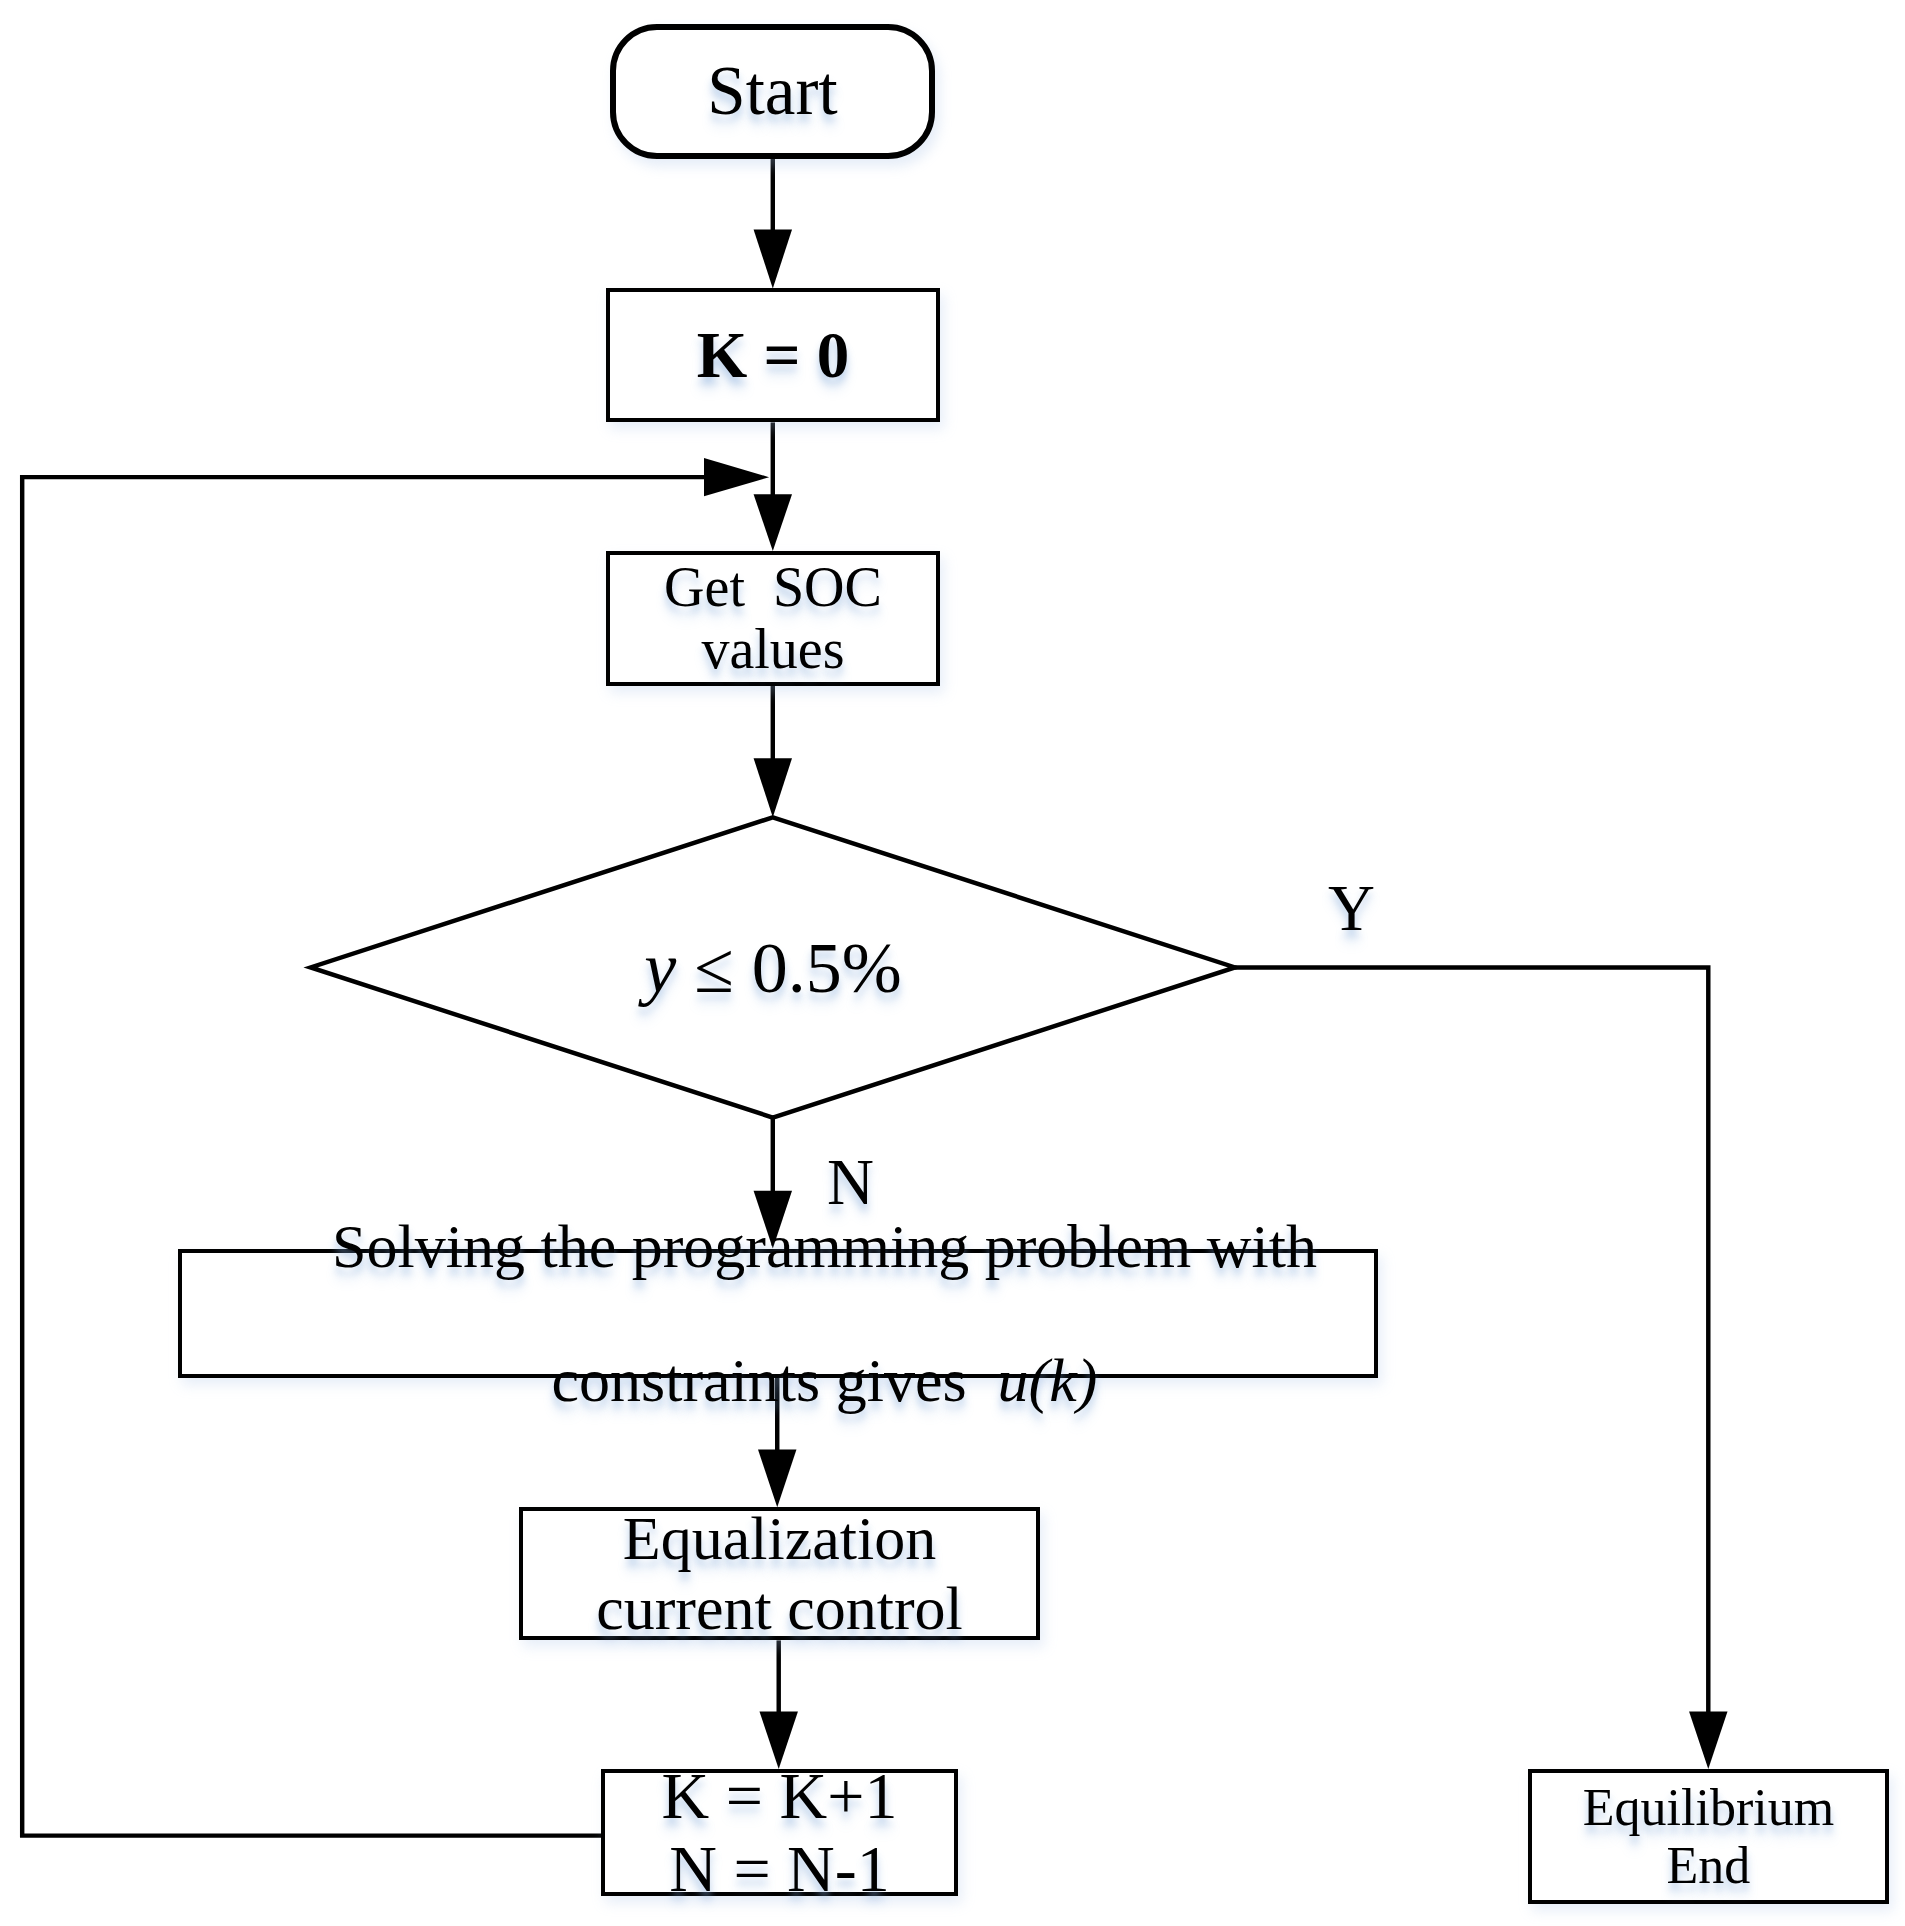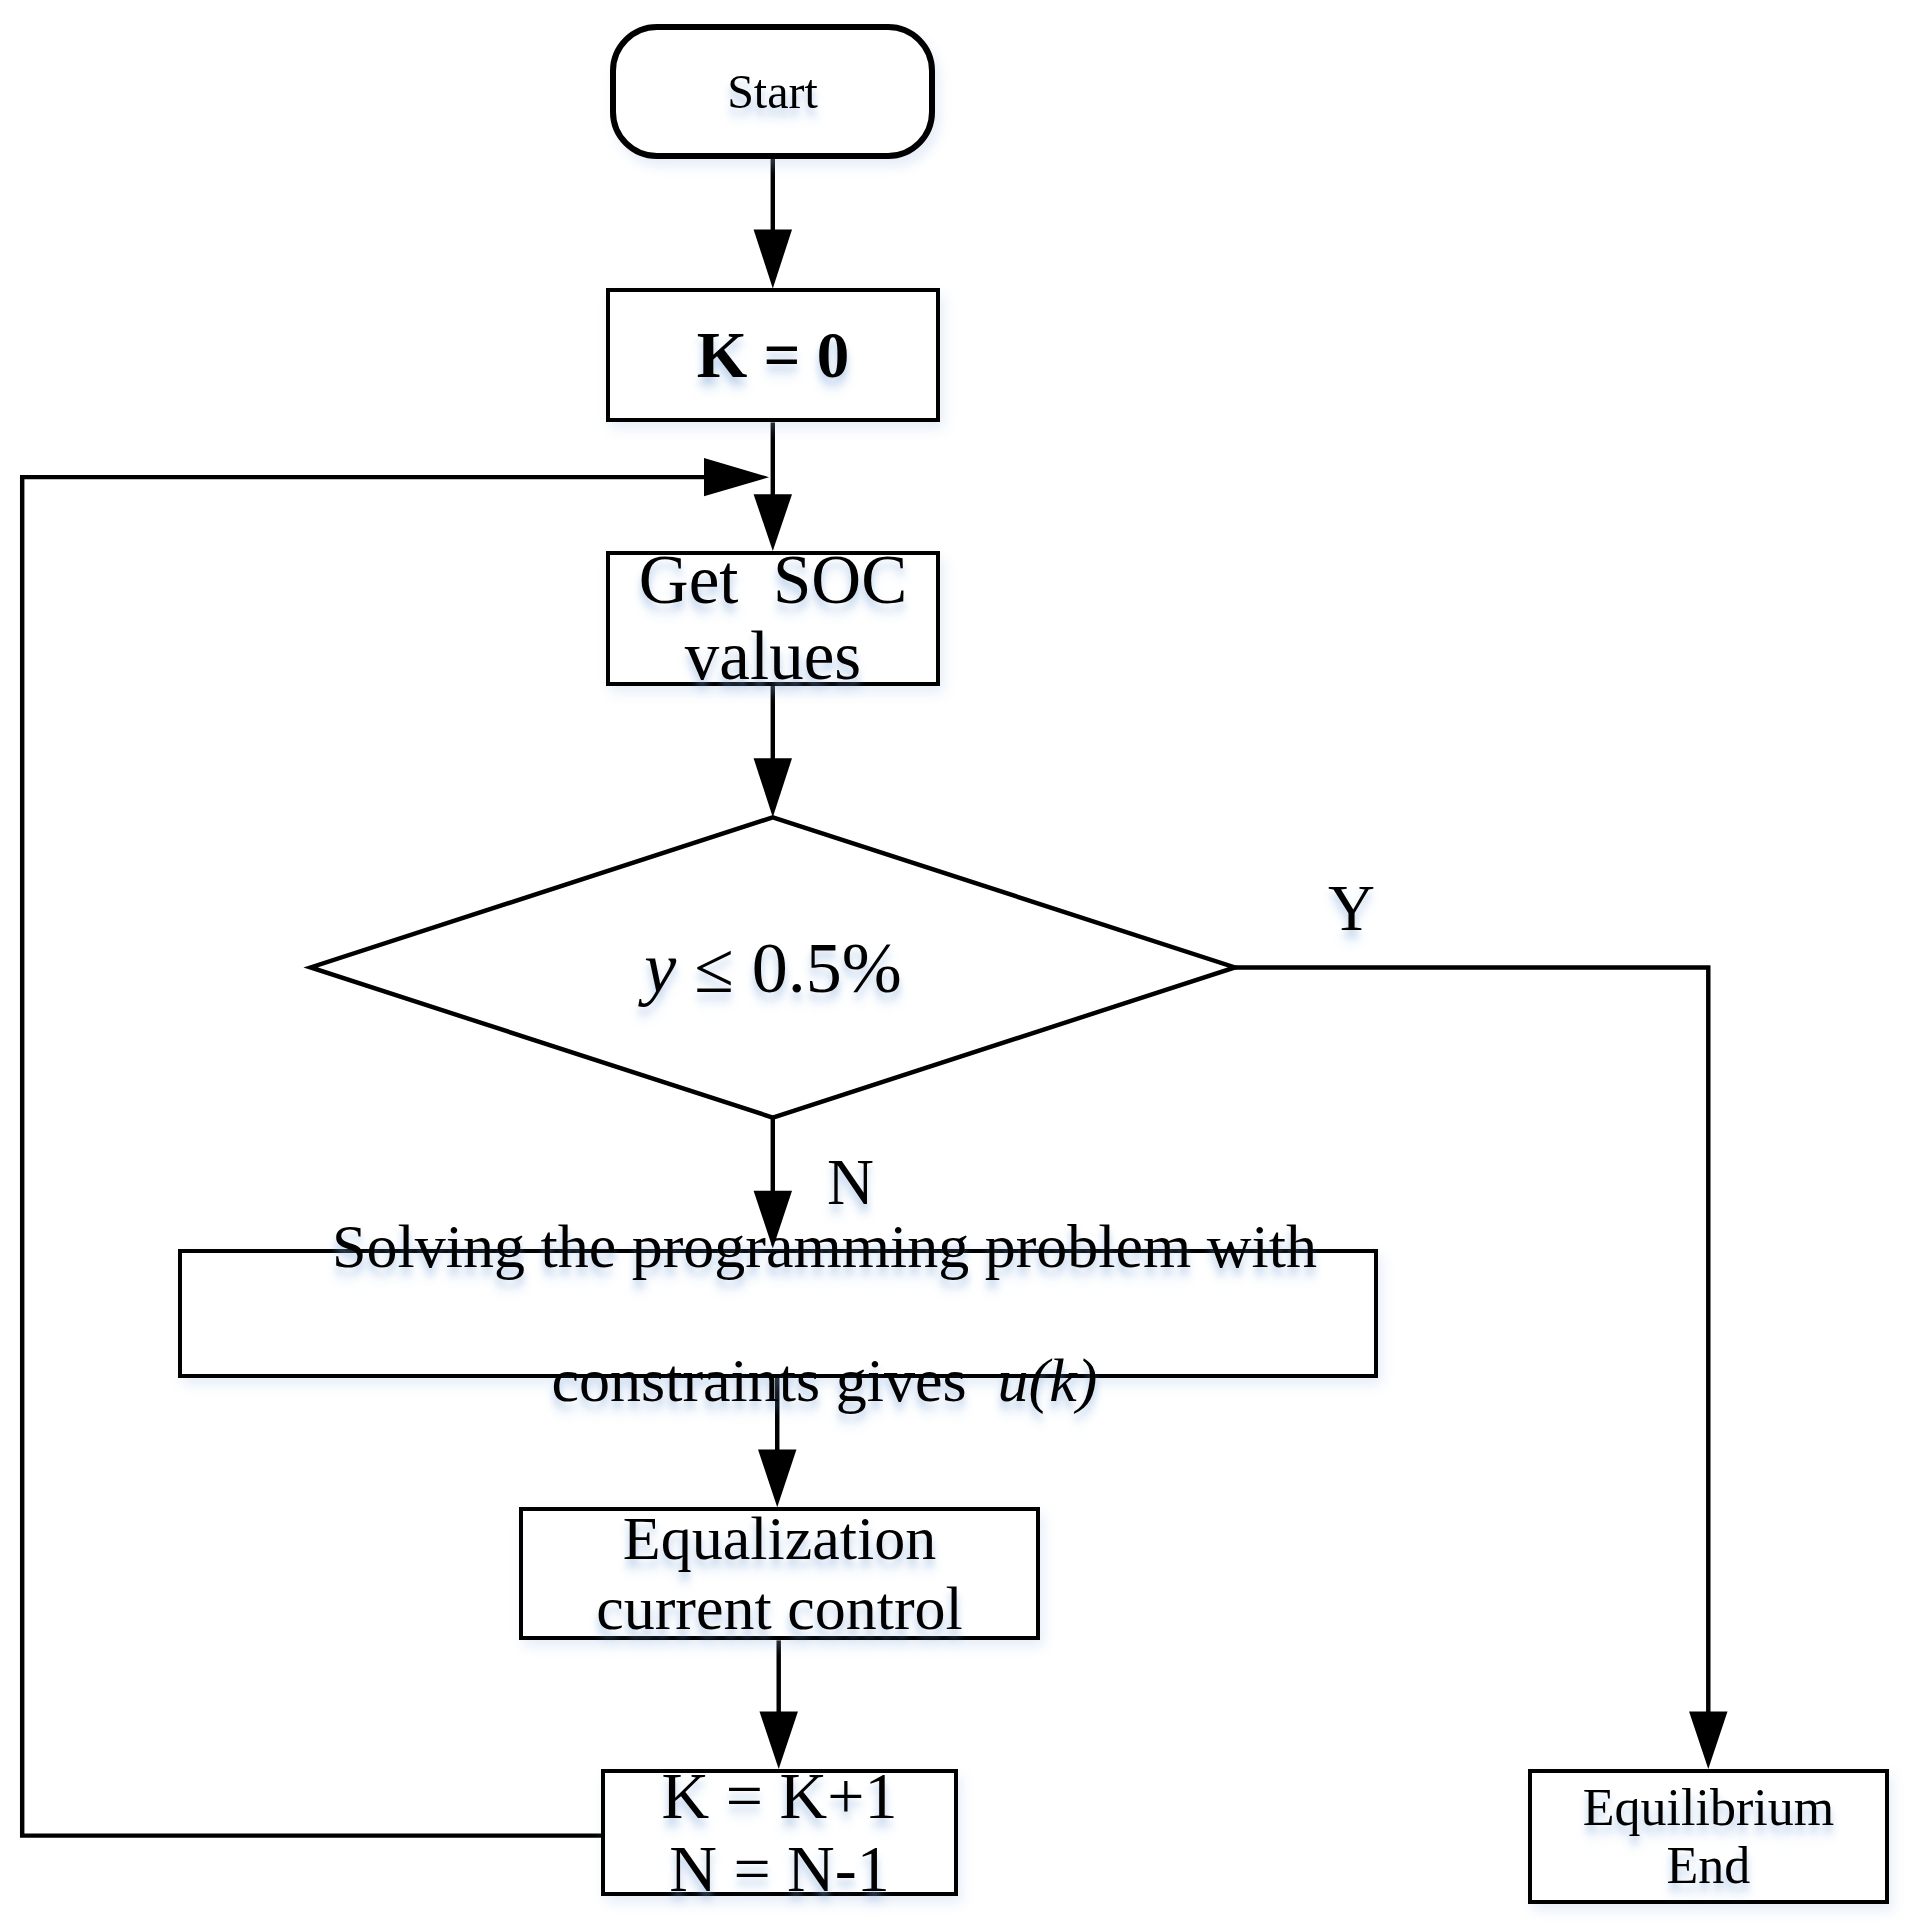--- a/index.html
+++ b/index.html
@@ -29,30 +29,30 @@
     white-space: pre-wrap;
     box-shadow: 4.4px 7.4px 12px rgba(170, 195, 230, 0.28);
   }
   .halo {
     text-shadow: 0 7.4px 7.4px rgba(127, 168, 217, 0.40),
                  0 13.3px 10.4px rgba(127, 168, 217, 0.22);
   }
   .node-start {
     left: 610px; top: 24px; width: 325px; height: 135px;
     border-radius: 47px; border-width: 6px;
-    font-size: 48px;
+    font-size: 69px;
   }
   .node-init {
     left: 606px; top: 288px; width: 334px; height: 134px;
     font-size: 65px;
     font-weight: bold;
   }
   .node-getsoc {
     left: 606px; top: 551px; width: 334px; height: 135px;
-    font-size: 69px; line-height: 1.10;
+    font-size: 56px; line-height: 1.10;
   }
   .node-solve {
     left: 178px; top: 1249px; width: 1200px; height: 129px;
     font-size: 62px; line-height: 1.08;
   }
   .node-equalize {
     left: 519px; top: 1507px; width: 521px; height: 133px;
     font-size: 62px; line-height: 1.12;
   }
   .node-increment {

